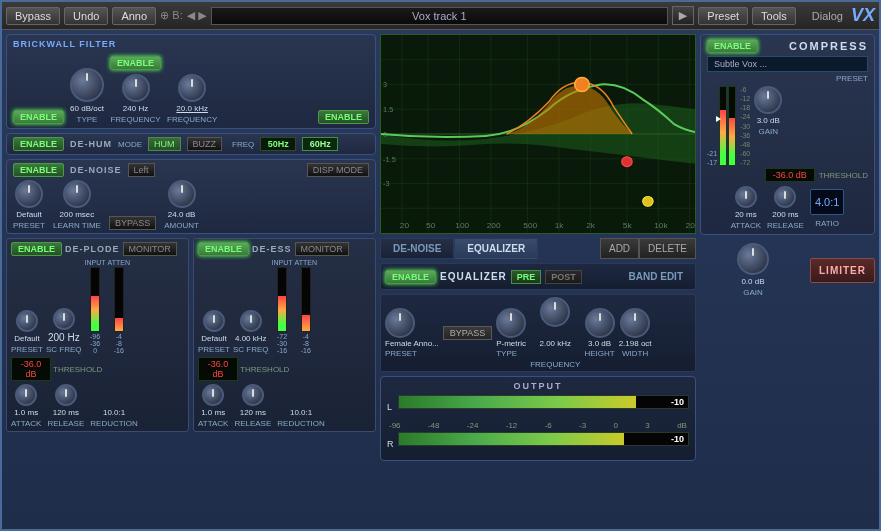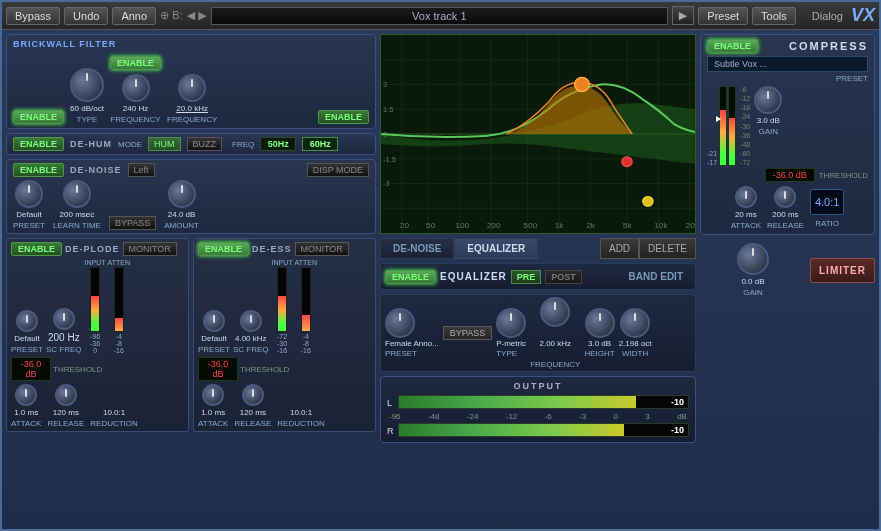--- a/index.html
+++ b/index.html
@@ -242,21 +242,21 @@
       letter-spacing: 2px;
       text-align: center;
       margin-bottom: 4px;
     }
     .output-meter-bar {
       height: 14px;
       background: #050505;
       border: 1px solid #2a3a2a;
       position: relative;
       overflow: hidden;
-      margin-bottom: 1px;
+      margin-bottom: 10px;
       text-align: right;
     }
     .output-meter-fill {
       height: 100%;
       background: linear-gradient(90deg, #2a7a2a, #4aaa4a, #7aca4a, #caca2a);
       width: 78%;
     }
     .output-meter-label {
       position: absolute;
       right: 4px;

